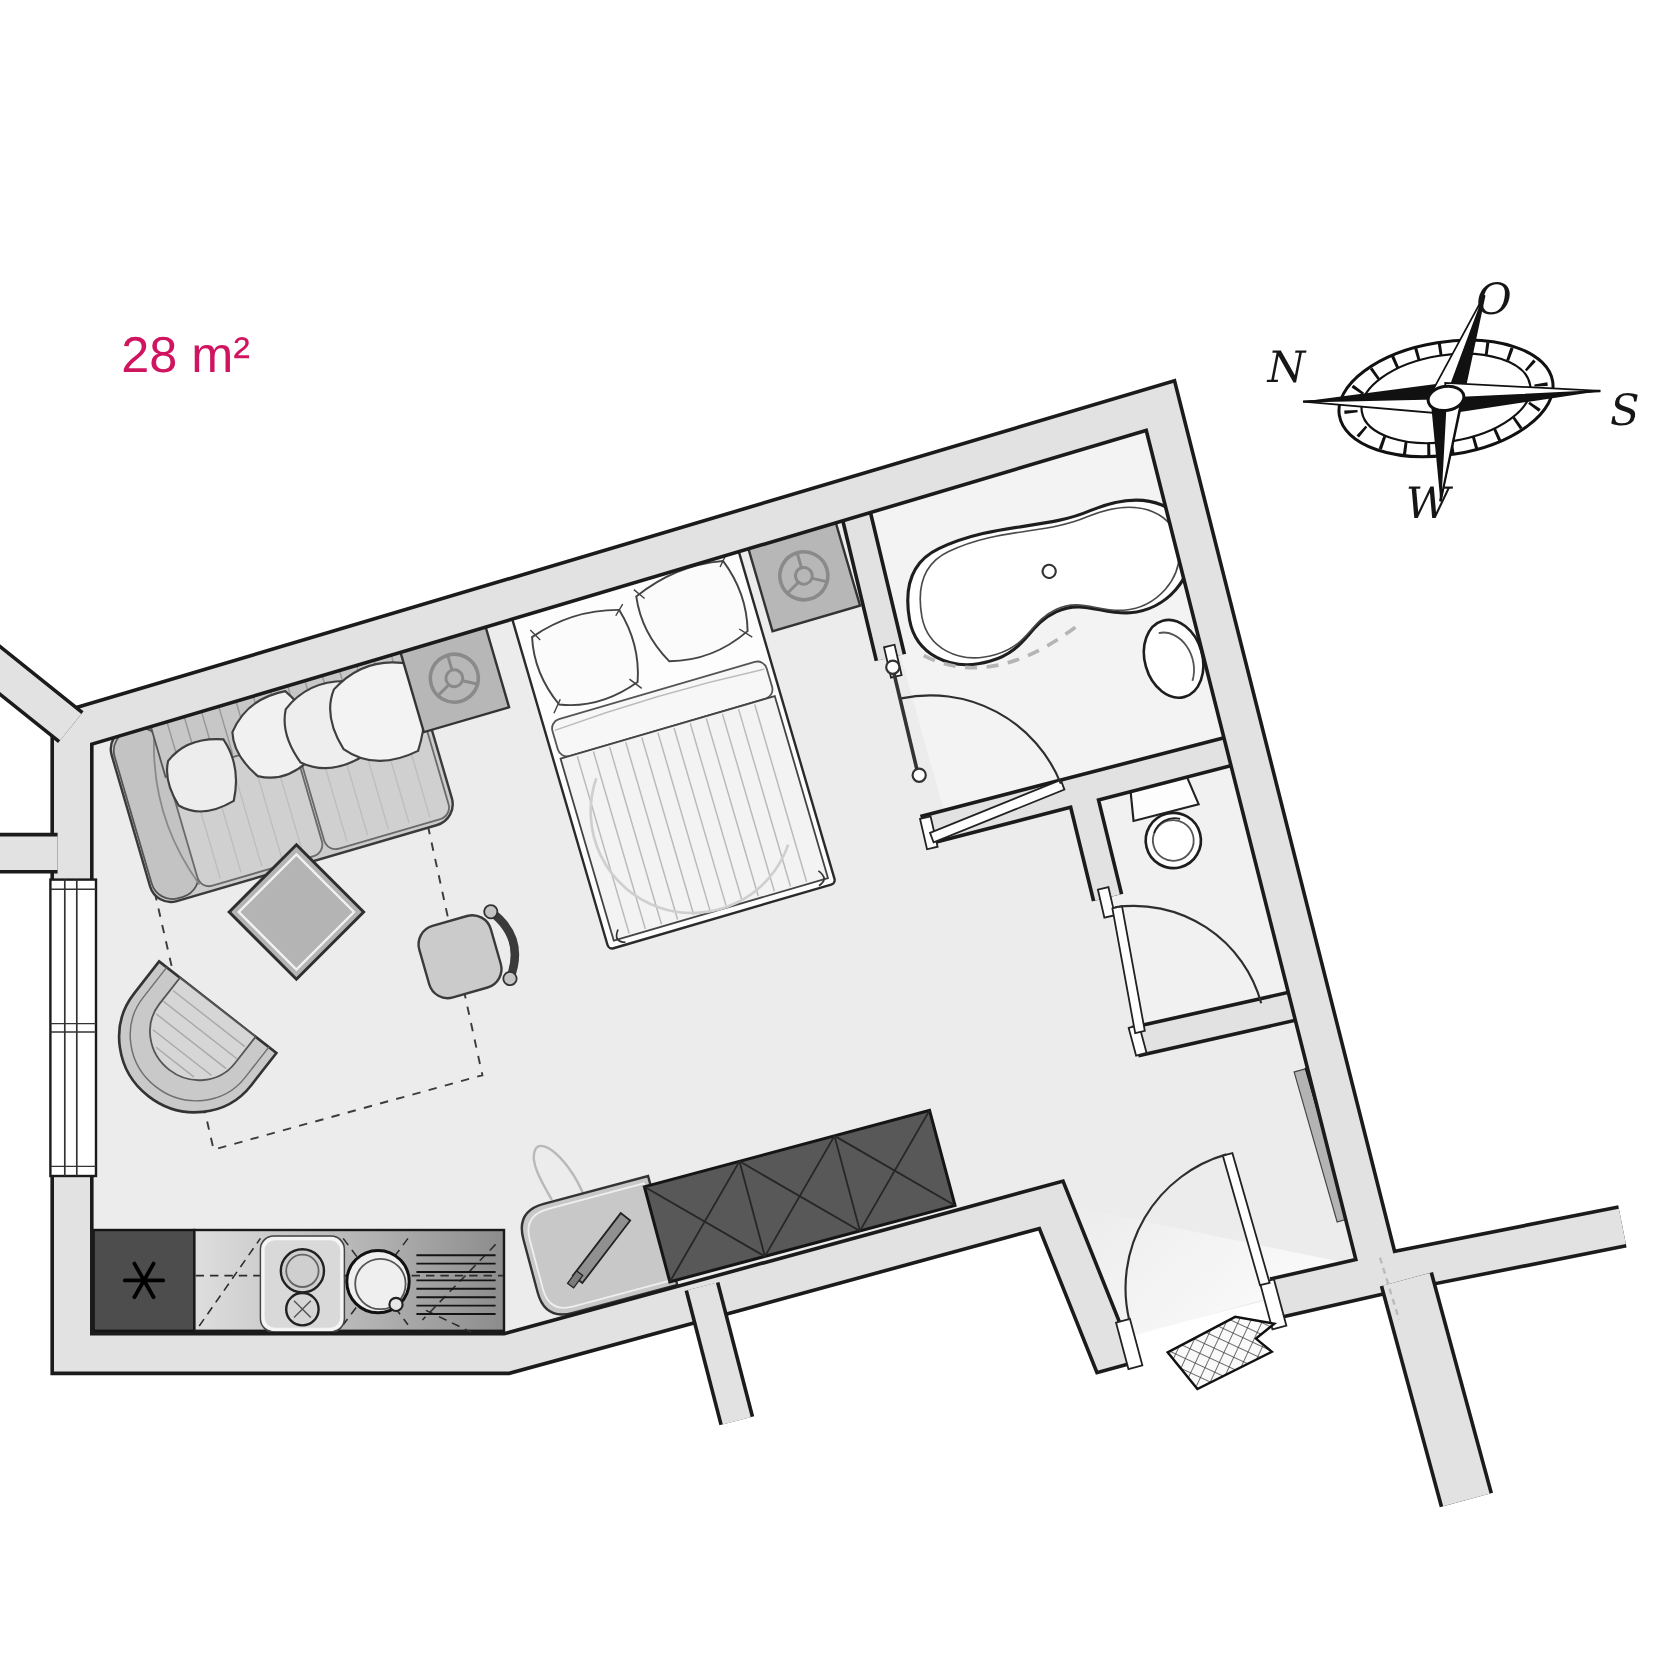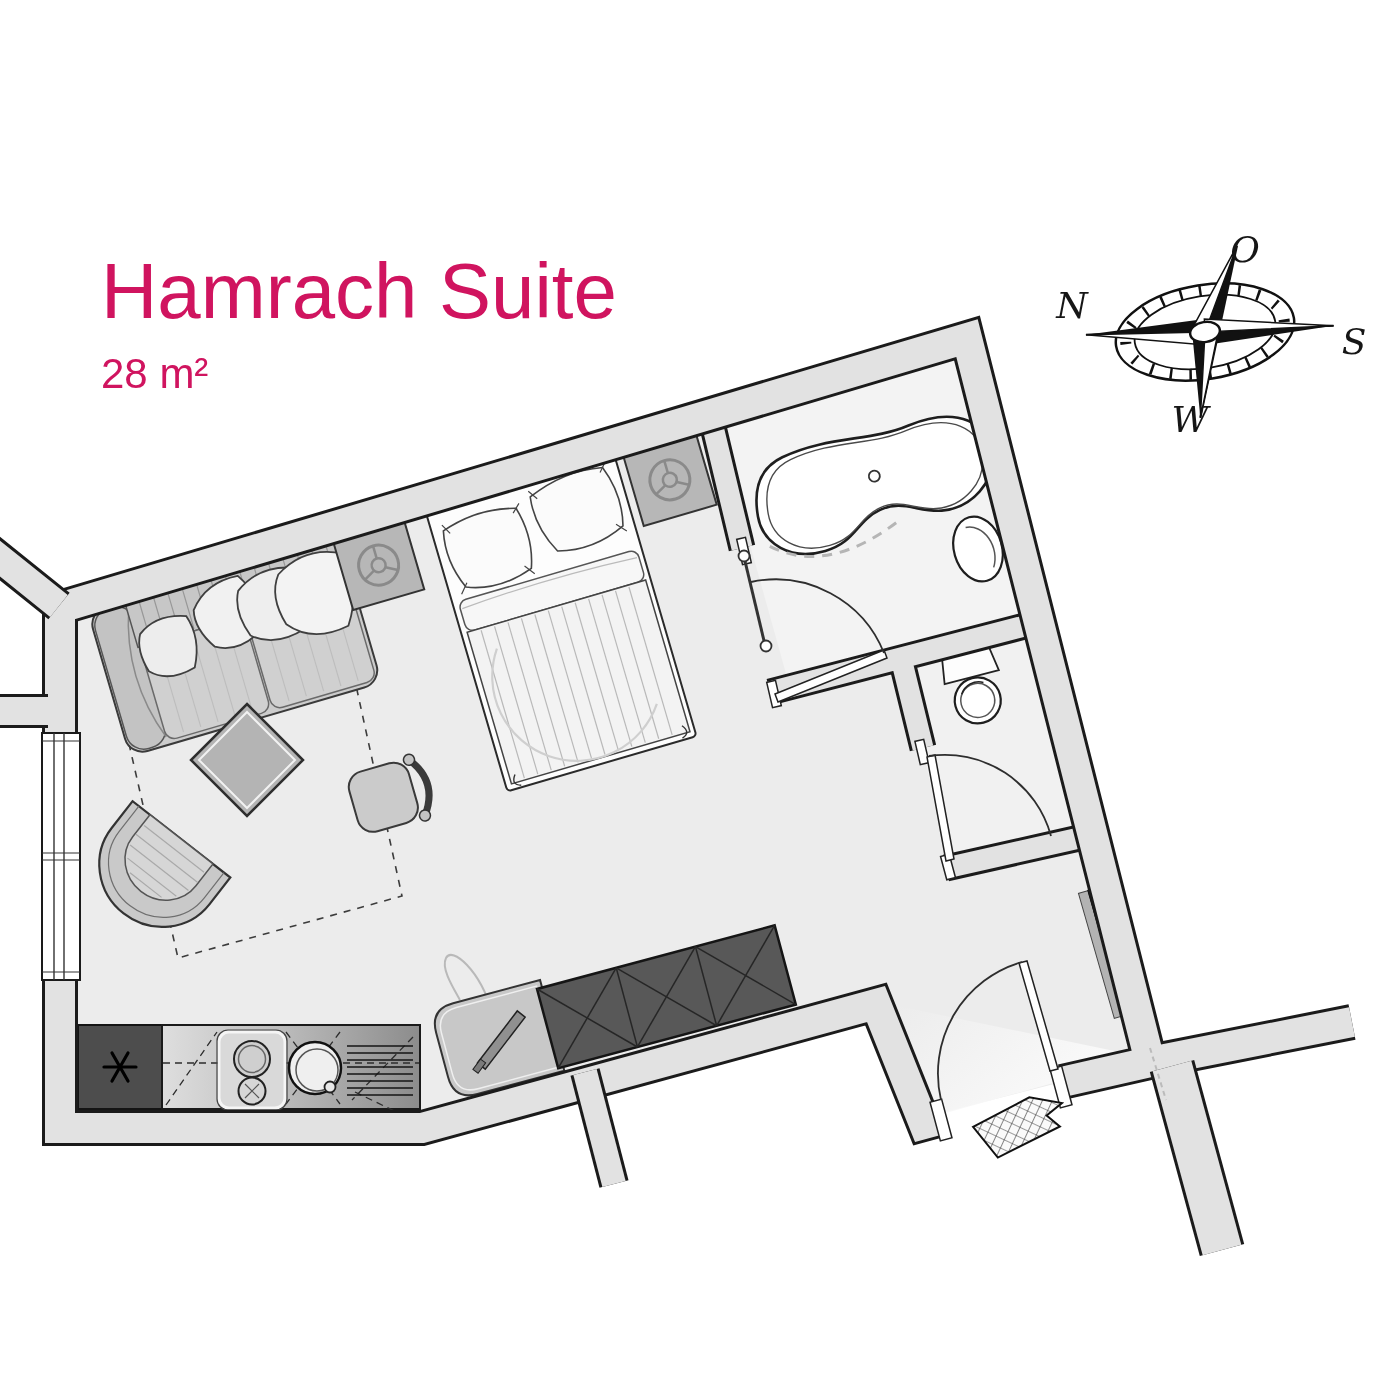--- a/index.html
+++ b/index.html
@@ -11,21 +11,20 @@
   svg{position:absolute;left:0;top:0;}
   svg text.compassletter{font-family:"DejaVu Serif","Liberation Serif",serif;font-style:italic;
        font-size:36px;fill:#161616;}
 </style>
 </head>
 <body>
 
 <div class="canvas">
 
   <div class="titleblock">
-    <h1>Hamrach Suite</h1>
     <div class="area">28 m²</div>
   </div>
 
   <svg width="1400" height="1400" viewBox="0 0 1400 1400">
     <defs>
       <linearGradient id="cg" x1="0" y1="0" x2="1" y2="0">
         <stop offset="0" stop-color="#dedede"></stop>
           <stop offset="0.45" stop-color="#bdbdbd"></stop>
         <stop offset="1" stop-color="#8c8c8c"></stop>
       </linearGradient>

